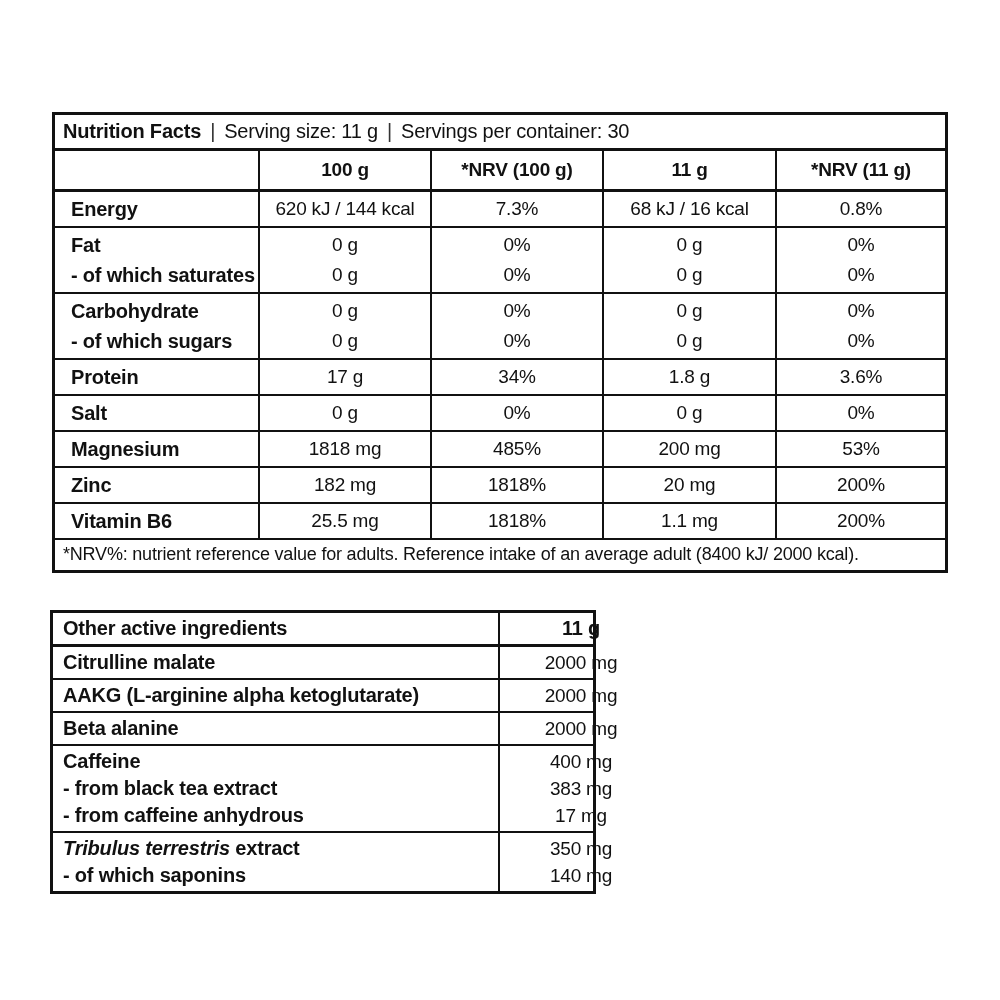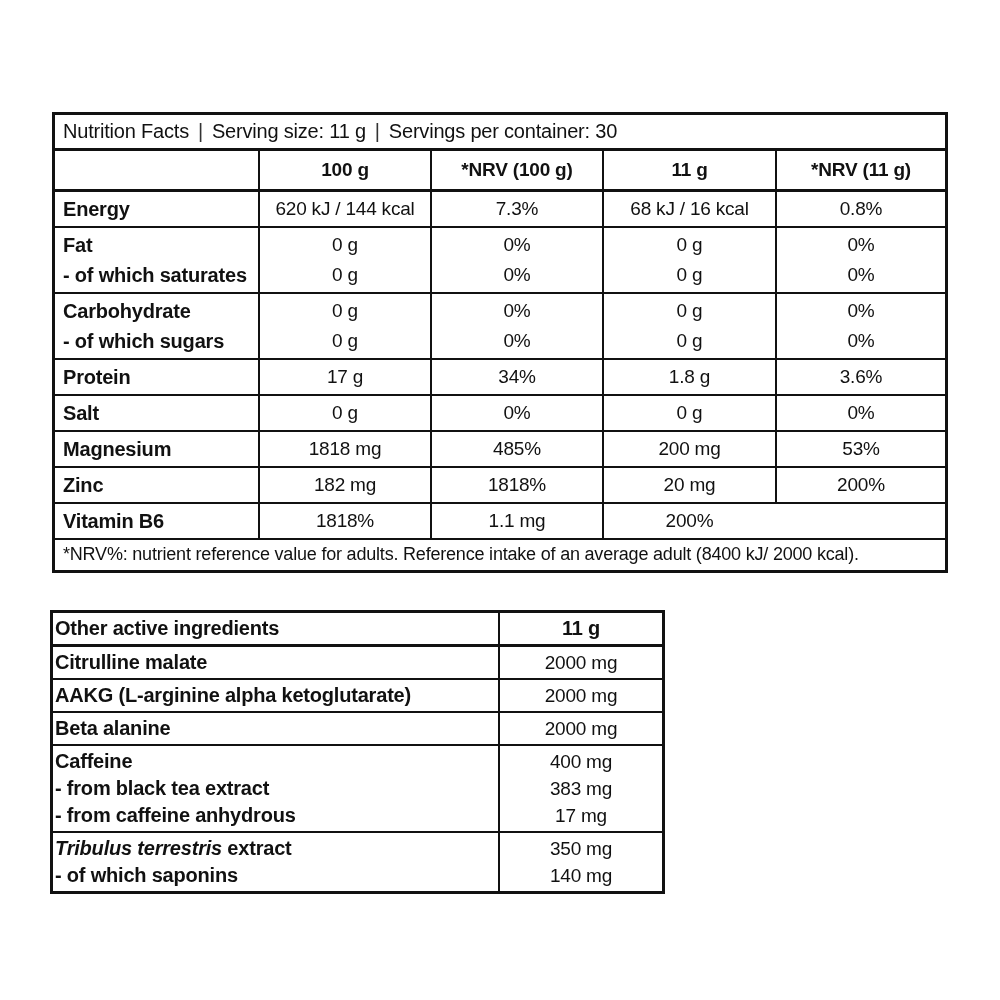--- a/index.html
+++ b/index.html
@@ -28,21 +28,21 @@
     box-sizing: border-box;
     background: #fff;
   }
   .nf-title {
     line-height: 31px;
     padding: 1px 6px 1px 8px;
     border-bottom: 3px solid #111;
     font-size: 20px;
     white-space: nowrap;
   }
-  .nf-title .b { font-weight: normal; }
+  .nf-title .b { font-weight: bold; }
   .sep { margin: 0 9px; color: #333; font-weight: normal; }
 
   .nrow {
     display: grid;
     grid-template-columns: 203px 172px 172px 173px 170px;
     box-sizing: border-box;
   }
   .nf-colheads { border-bottom: 3px solid #111; }
   .nf-colheads .cell { line-height: 34px; font-weight: bold; }
   .datarow { border-bottom: 2px solid #111; }
@@ -55,35 +55,36 @@
     display: flex;
     flex-direction: column;
     justify-content: center;
   }
   .vline { border-left: 2px solid #111; }
   .lcell {
     text-align: left;
     padding-left: 8px;
     font-weight: bold;
     font-size: 20px;
+    margin-left: 8px;
   }
   .nf-foot {
     font-size: 18px;
     line-height: 27px;
     padding: 1px 4px 2px 8px;
     white-space: nowrap;
     border-radius: 11px;
   }
 
   
   .ing {
     position: absolute;
     left: 50px;
     top: 610px;
-    width: 615px;
+    width: 546px;
     border: 3px solid #111;
     box-sizing: border-box;
     background: #fff;
   }
   .irow {
     display: grid;
     grid-template-columns: 445px 164px;
     box-sizing: border-box;
   }
   .ing-head { border-bottom: 3px solid #111; }
@@ -248,20 +249,23 @@
       <div class="cell vline">
           <div>200%</div>
         </div>
     </div>
 
     <div class="nrow datarow">
       <div class="cell lcell">
           <div>Vitamin B6</div>
         </div>
       <div class="cell vline">
+          <div>25.5 mg</div>
+        </div>
+      <div class="cell vline">
           <div>1818%</div>
         </div>
       <div class="cell vline">
           <div>1.1 mg</div>
         </div>
       <div class="cell vline">
           <div>200%</div>
         </div>
     </div>
 

